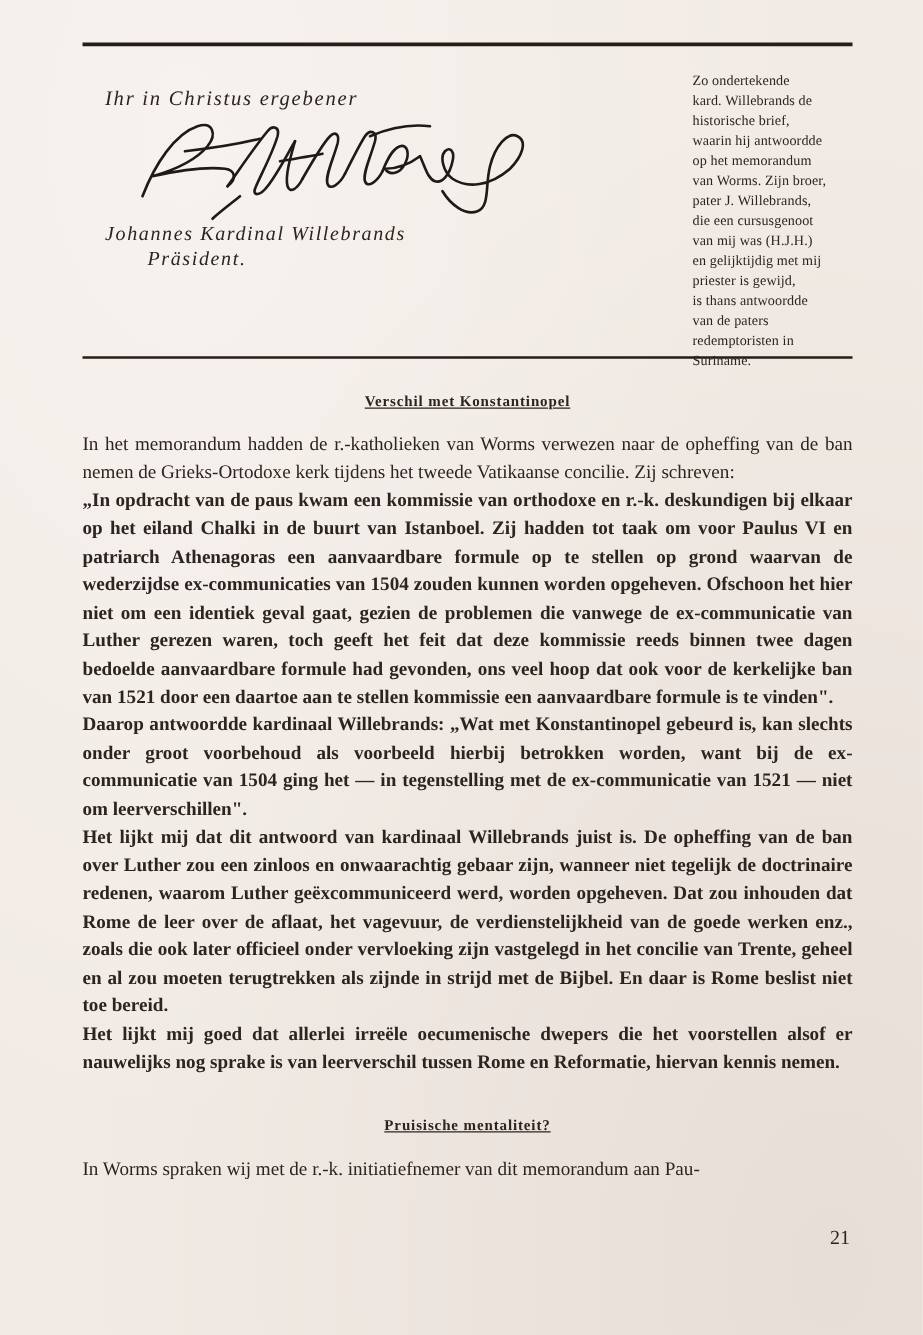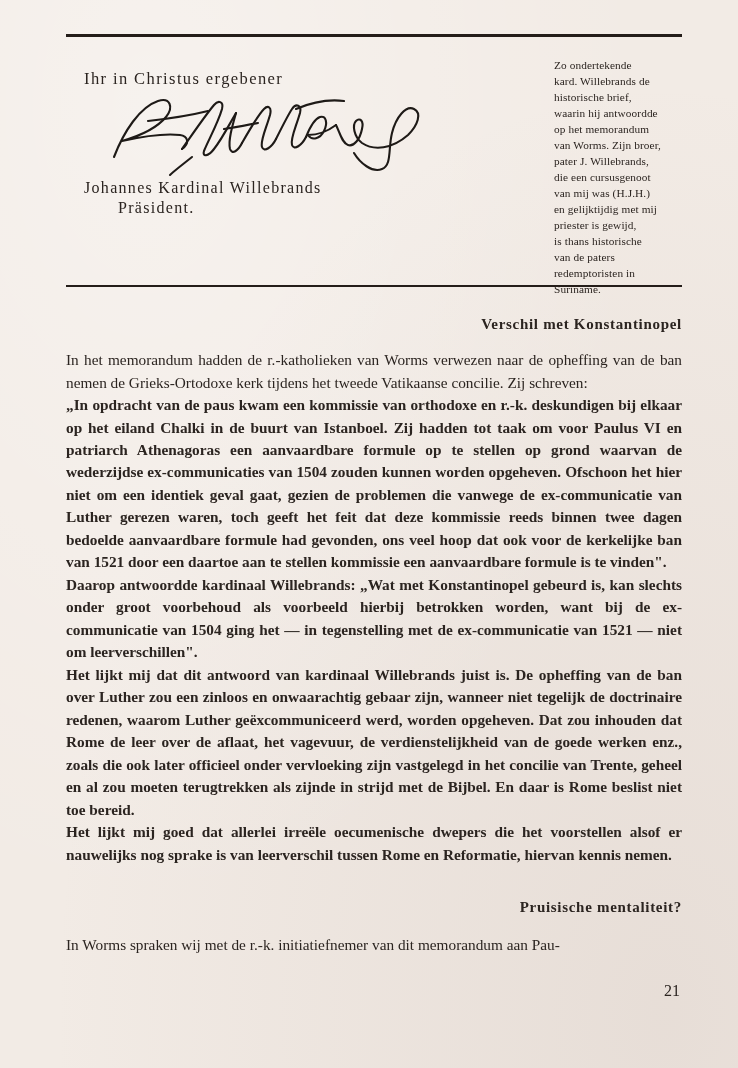--- a/index.html
+++ b/index.html
@@ -43,20 +43,21 @@
   .rule.thin { height: 2px; }
 
   
   .top-block {
     position: relative;
     min-height: 228px;
     padding-top: 20px;
   }
   .closing {
     width: 400px;
+    font-style: italic;
   }
   .closing-line {
     font-size: 16.5px;
     letter-spacing: 1.4px;
     margin-left: 18px;
     margin-top: 12px;
   }
   .signature-wrap {
     position: relative;
     height: 86px;
@@ -94,25 +95,26 @@
   
   .body {
     margin-top: 22px;
     font-size: 15.3px;
     line-height: 1.47;
     text-align: justify;
     -webkit-hyphens: auto;
     hyphens: auto;
   }
   .subhead {
-    text-align: right;
+    text-align: center;
     font-weight: bold;
-    font-size: 15px;
+    font-size: 12px;
     letter-spacing: 0.7px;
     margin: 26px 0 14px 0;
+    text-decoration: underline;
   }
   .subhead.second { margin-top: 30px; margin-bottom: 16px; }
   p.para {
     margin: 0;
     text-indent: 0;
   }
   p.para + p.para { margin-top: 0px; font-weight: bold; }
 
   .pageno {
     position: absolute;
@@ -162,21 +164,21 @@
         <div>kard. Willebrands de</div>
         <div>historische brief,</div>
         <div>waarin hij antwoordde</div>
         <div>op het memorandum</div>
         <div>van Worms. Zijn broer,</div>
         <div>pater J. Willebrands,</div>
         <div>die een cursusgenoot</div>
         <div>van mij was (H.J.H.)</div>
         <div>en gelijktijdig met mij</div>
         <div>priester is gewijd,</div>
-        <div>is thans historische</div>
+        <div>is thans antwoordde</div>
         <div>van de paters</div>
         <div>redemptoristen in</div>
         <div>Suriname.</div>
       </div>
     </div>
 
     <div class="rule thin"></div>
 
     <div class="body">
 

